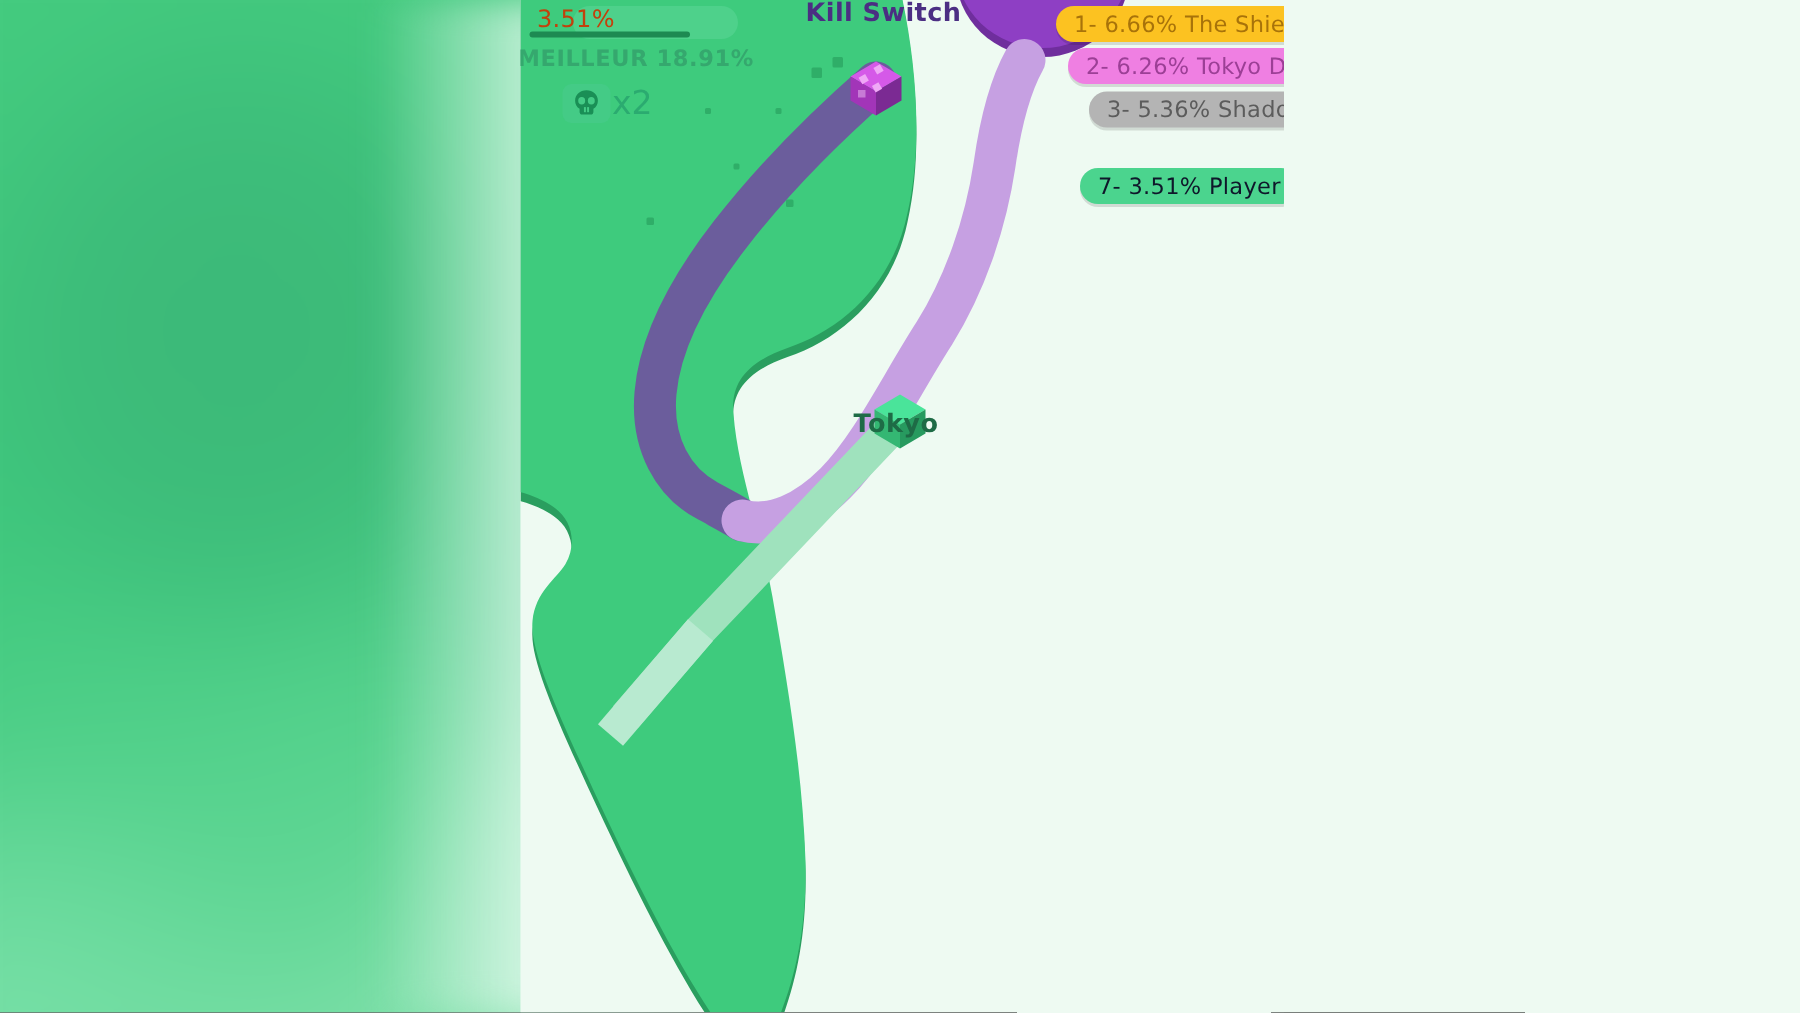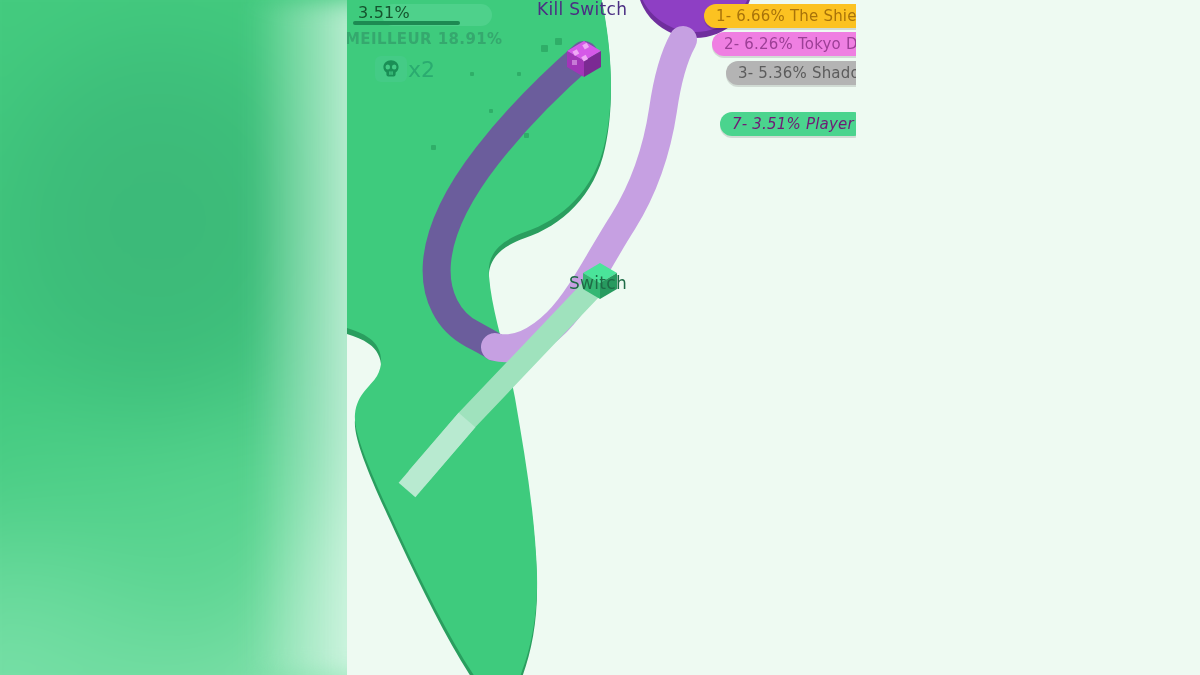--- a/index.html
+++ b/index.html
@@ -87,21 +87,21 @@
     left: 6px; top: 19px;
     width: 107px; height: 4px;
     background: #1d8a52;
     border-radius: 2px;
   }
   .progress-pct {
     position: absolute;
     left: 11px; top: 1px;
     font-size: 16px;
     font-weight: 400;
-    color: #14532d;
+    color: #c2410c;
     letter-spacing: 0.2px;
     font-family: "DejaVu Sans", sans-serif;
   }
   .best-label {
     position: absolute;
     left: -2px; top: 30px;
     font-size: 15px;
     color: #35a86e;
     letter-spacing: 0.4px;
     font-weight: bold;
@@ -124,21 +124,21 @@
     margin-left: 1px;
     font-size: 22px;
     color: #2bab70;
     letter-spacing: 0px;
   }
 
   
   .name-label {
     position: absolute;
     font-size: 17px;
-    font-weight: 400;
+    font-weight: 700;
     letter-spacing: 0.3px;
     white-space: nowrap;
     pointer-events: none;
   }
   #label-killswitch {
     left: 190px; top: -1px;
     color: #4b2e83;
   }
   #label-player {
     left: 222px; top: 273px;
@@ -297,26 +297,26 @@
             <ellipse cx="14.2" cy="8.1" rx="2.3" ry="2.5" fill="#44cb86"></ellipse>
             <rect x="9.3" y="12.4" width="1.3" height="3.4" fill="#44cb86"></rect>
             <rect x="11.4" y="12.4" width="1.3" height="3.4" fill="#44cb86"></rect>
           </svg>
         </div>
         <div class="kills-x">x2</div>
       </div>
     </div>
 
     <div class="name-label" id="label-killswitch">Kill Switch</div>
-    <div class="name-label" id="label-player">Switch</div>
+    <div class="name-label" id="label-player">Tokyo</div>
 
   </div>
 
   <div class="lb-clip">
     <div class="lb-inner" id="lb-inner">
         <div class="lb-row" style="top: 4px; left: 14px; background: rgb(252, 194, 33); color: rgb(168, 115, 10);">1- 6.66% The Shield T</div>
         <div class="lb-row" style="top: 32px; left: 22px; background: rgb(239, 127, 226); color: rgb(156, 63, 150);">2- 6.26% Tokyo Dr</div>
         <div class="lb-row" style="top: 61px; left: 36px; background: rgb(180, 180, 180); color: rgb(92, 92, 92);">3- 5.36% Shadow</div>
-        <div class="lb-row" style="top: 112px; left: 30px; background: rgb(75, 212, 142); color: #701a75; font-style: italic;">7- 3.51% Player</div>
+        <div class="lb-row" style="top: 112px; left: 30px; background: rgb(75, 212, 142); color: #0f172a;">7- 3.51% Player</div>
       </div>
   </div>
 
 </div>
 
 </body></html>

